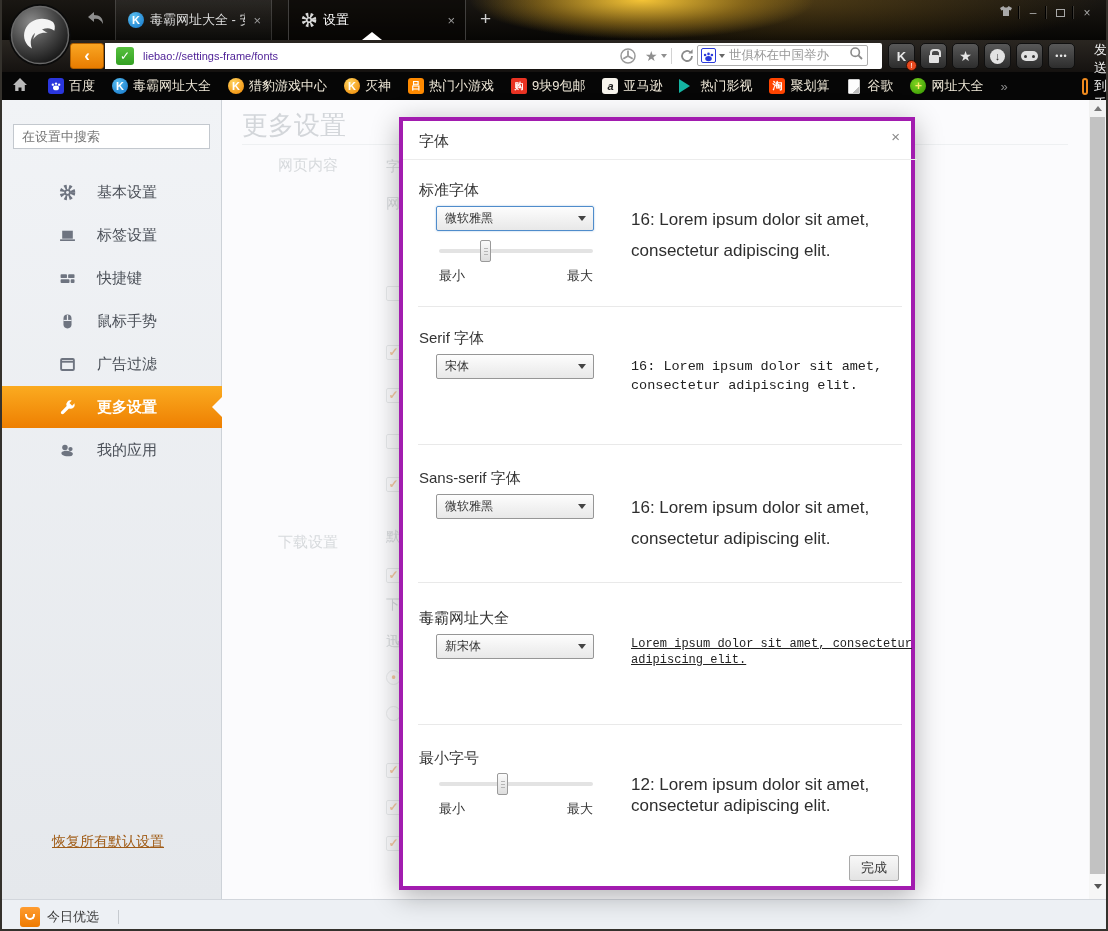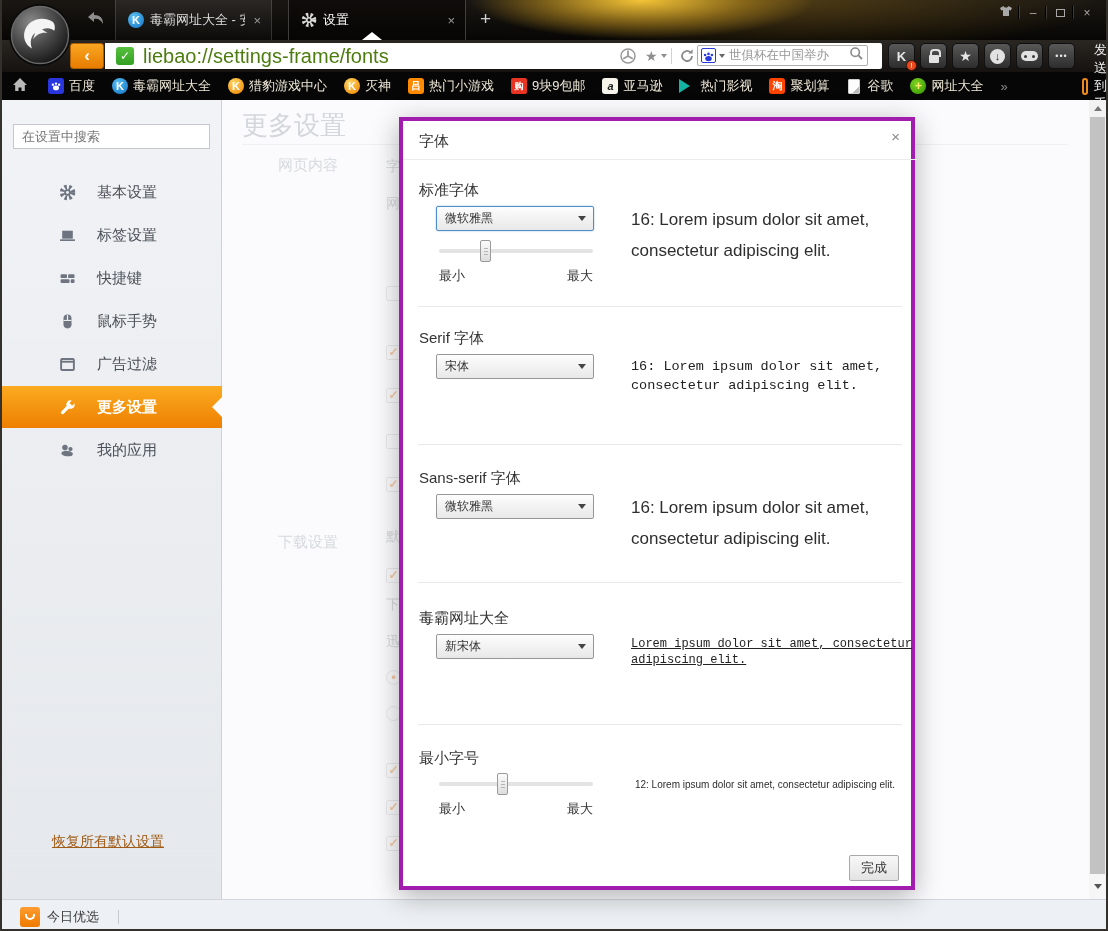--- a/index.html
+++ b/index.html
@@ -36,21 +36,21 @@
 
   
   .addrrow{position:absolute;left:0;top:40px;width:1104px;height:32px;
     background:linear-gradient(180deg,#2a2621,#151210);}
   .back-btn{position:absolute;left:68px;top:3px;width:34px;height:26px;border-radius:3px;
     background:linear-gradient(180deg,#f9a623,#e87c00);border:1px solid #b05f00;
     color:#fff;font-size:17px;font-weight:bold;text-align:center;line-height:23px;}
   .urlbar{position:absolute;left:103px;top:3px;width:777px;height:26px;background:#fff;border-radius:0 2px 2px 0;}
   .url-badge{position:absolute;left:11px;top:4px;width:18px;height:18px;border-radius:3px;
     background:linear-gradient(180deg,#57c13e,#33a023);color:#fff;font-size:12px;text-align:center;line-height:18px;}
-  .url-text{position:absolute;left:38px;top:0;line-height:26px;font-size:20px;color:#4d7c0f;}
+  .url-text{position:absolute;left:38px;top:0;line-height:26px;font-size:11px;color:#4c1d95;}
   .icon-slot{position:absolute;top:4px;width:18px;height:18px;}
   .star-glyph{color:#8f8f8f;font-size:14px;line-height:18px;}
   .mini-caret{position:absolute;top:11px;width:0;height:0;border-left:3.5px solid transparent;
     border-right:3.5px solid transparent;border-top:4.5px solid #8f8f8f;}
   .vsep{position:absolute;top:5px;width:1px;height:16px;background:#d2d2d2;}
   .searchbox{position:absolute;left:592px;top:2px;width:171px;height:21px;border:1px solid #adadad;
     border-radius:2px;background:#fff;display:flex;align-items:center;padding:0 3px;}
   .paw-box{width:15px;height:15px;border:1px solid #2b3bdb;border-radius:2px;background:#fff;flex:0 0 15px;}
   .hotword{flex:1;color:#979797;font-size:12.5px;margin-left:4px;white-space:nowrap;overflow:hidden;}
   .tool-btn{position:absolute;top:3px;width:27px;height:26px;border-radius:5px;
@@ -145,21 +145,21 @@
   .slider .track{position:absolute;left:0;top:9px;width:154px;height:4px;background:#e3e3e3;border-radius:2px;}
   .slider .handle{position:absolute;top:0;width:11px;height:22px;border:1px solid #9a9a9a;border-radius:2px;
     background:linear-gradient(180deg,#fbfbfb,#ddd);}
   .slider .handle i{position:absolute;left:2.5px;top:7px;width:4px;height:7px;
     background:repeating-linear-gradient(180deg,#b5b5b5 0 1px,transparent 1px 3px);}
   .minmax{position:absolute;left:36px;width:154px;display:flex;justify-content:space-between;font-size:13px;color:#333;}
   .preview{position:absolute;left:228px;color:#2e2e2e;}
   .pv-sans{width:266px;font-size:17px;line-height:31px;}
   .pv-serif{width:278px;font-family:"Liberation Mono",monospace;font-size:13.5px;line-height:19px;color:#222;}
   .pv-mono{width:294px;font-family:"Liberation Mono",monospace;font-size:12px;line-height:16px;color:#222;text-decoration:underline;}
-  .pv-small{width:268px;font-size:10px;line-height:21px;text-align:center;}
+  .pv-small{width:268px;font-size:17px;line-height:21px;}
   .done-btn{position:absolute;left:446px;top:734px;width:50px;height:26px;border:1px solid #a9a9a9;border-radius:2px;
     background:linear-gradient(180deg,#f8f8f8,#e3e3e3);font-size:13px;color:#333;text-align:center;line-height:24px;}
 </style>
 </head>
 <body>
 
 <div class="window">
 
   <div class="titlebar">
     <span class="tb-back">

